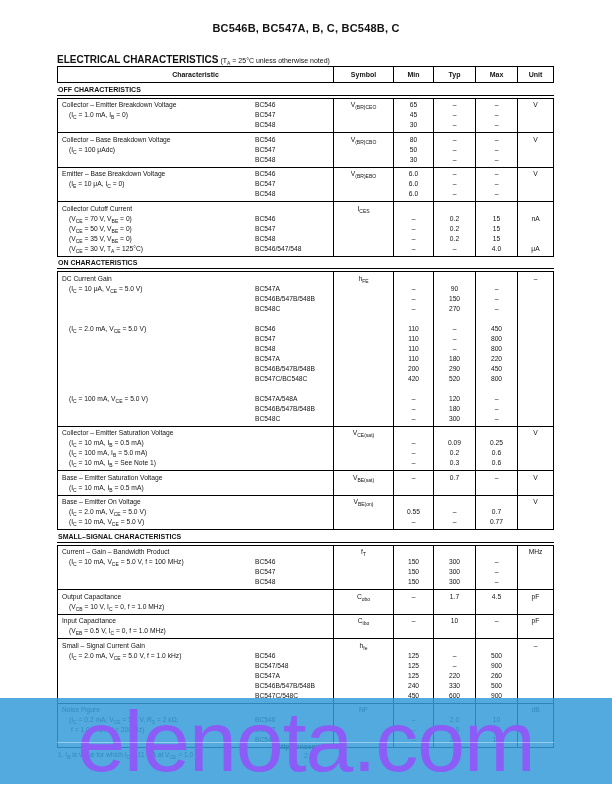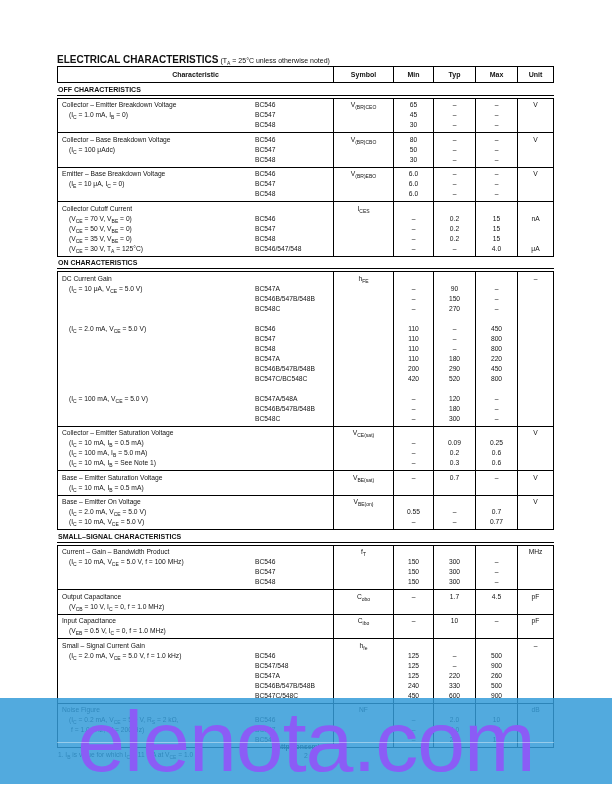--- a/index.html
+++ b/index.html
@@ -46,20 +46,21 @@
           display:flex;align-items:center;justify-content:center;}
   .banner-line{position:absolute;top:44px;left:57px;width:497px;height:1px;
                background:rgba(255,255,255,0.4);}
   .wm{font-size:86px;line-height:86px;letter-spacing:-1px;white-space:nowrap;}
 </style>
 </head>
 <body>
 
 <div class="page">
 
+  <div class="title">BC546B, BC547A, B, C, BC548B, C</div>
 
   <div class="heading"><b>ELECTRICAL CHARACTERISTICS</b><span> (T<sub>A</sub> = 25°C unless otherwise noted)</span></div>
 
   <div class="twrap">
 
     <div class="thead">
         <div>Characteristic</div>
         <div>Symbol</div>
         <div>Min</div>
         <div>Typ</div>

